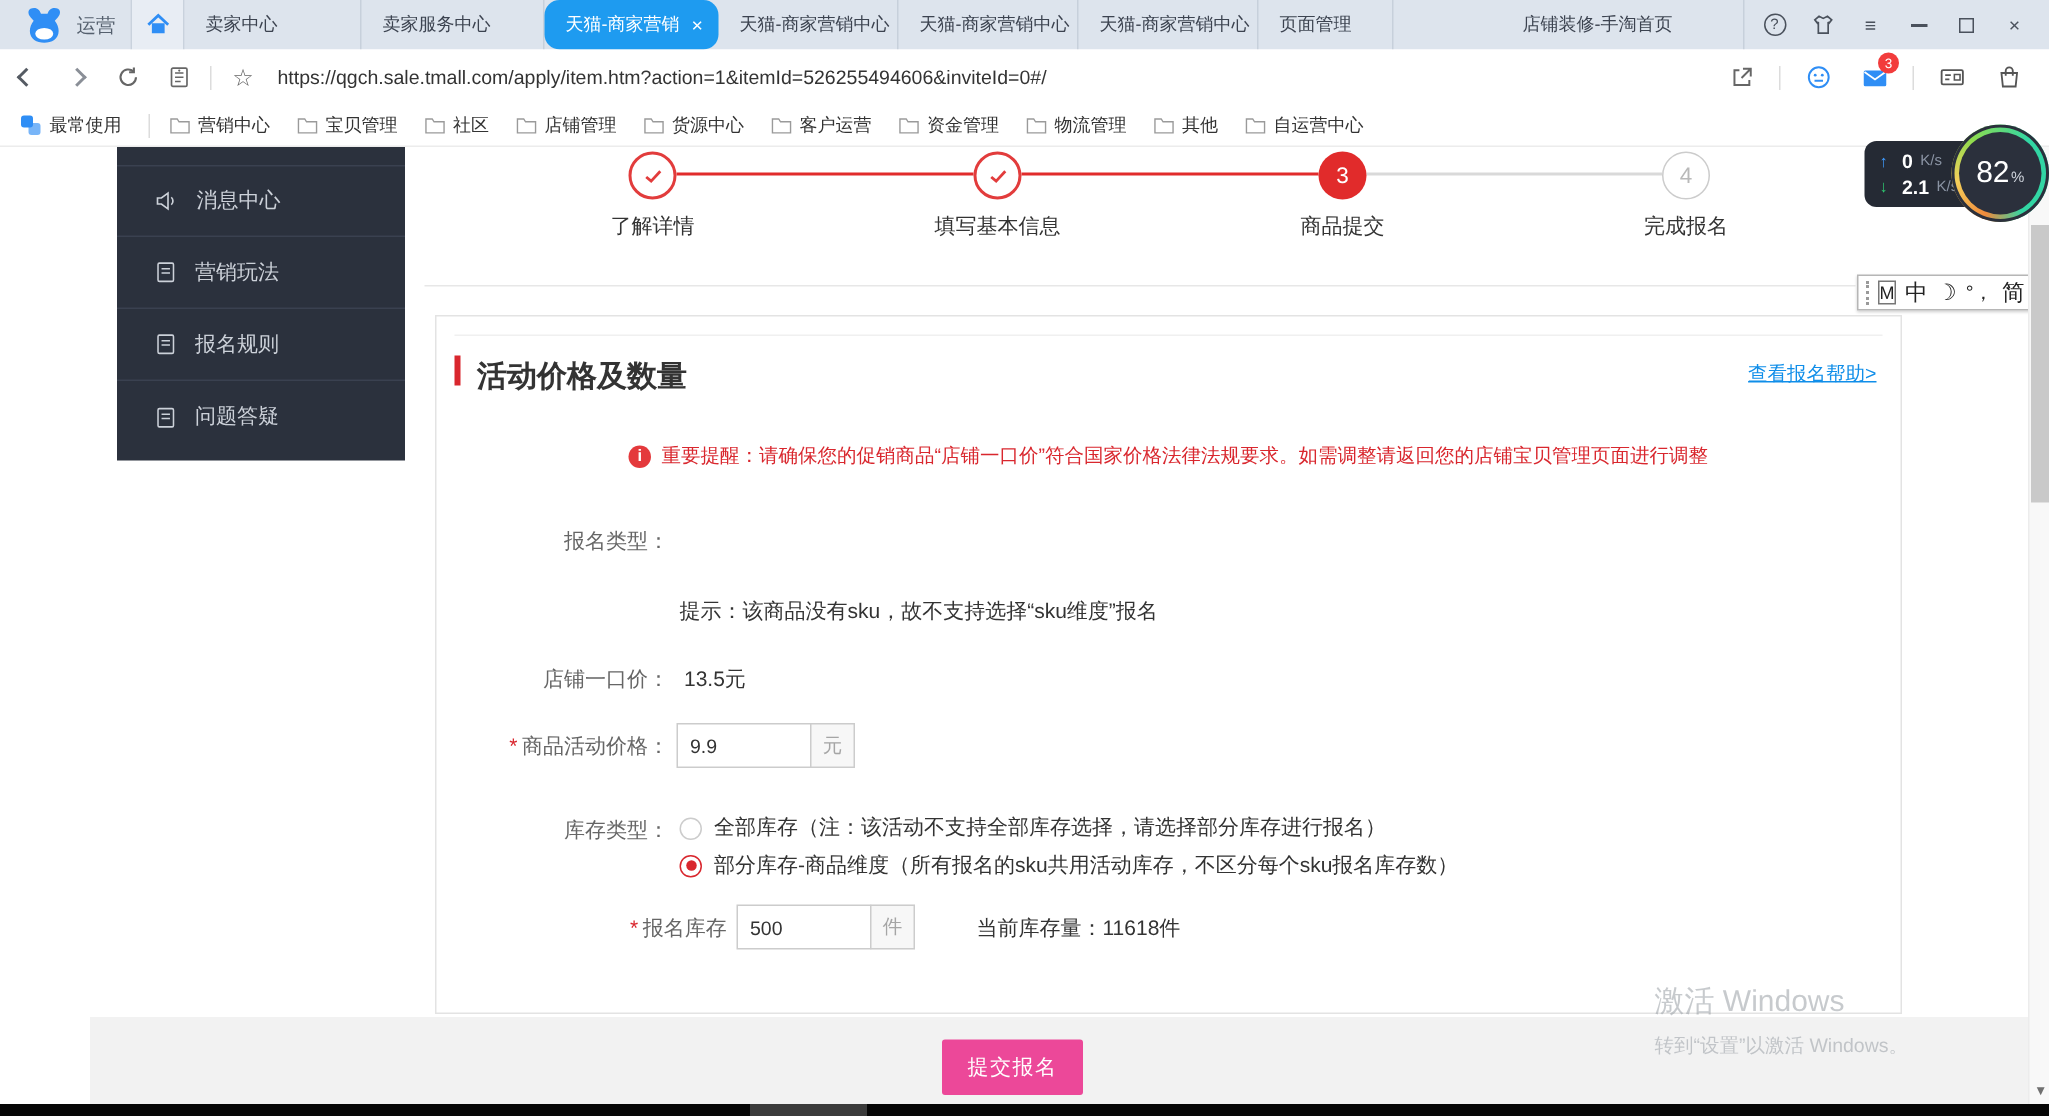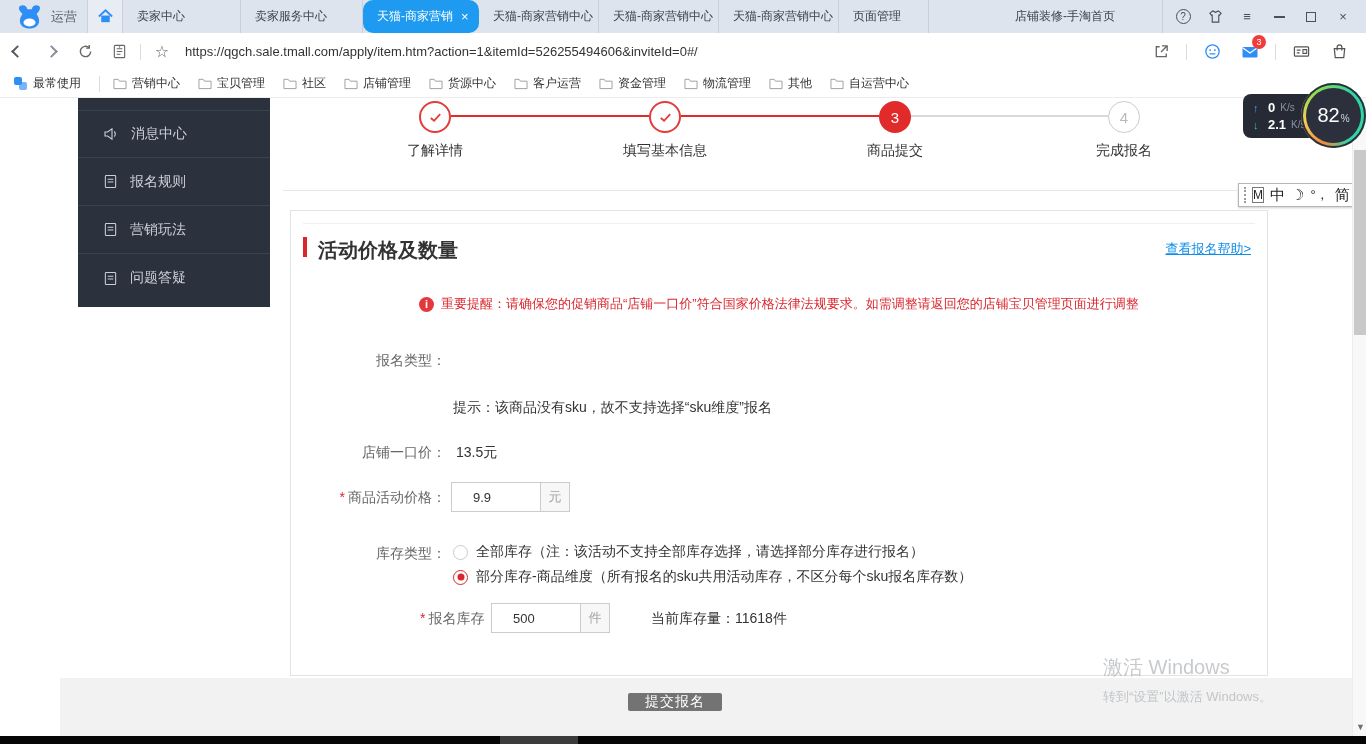--- a/index.html
+++ b/index.html
@@ -88,26 +88,26 @@
   .opt { position:absolute; display:flex; align-items:center; gap:8px; font-size:14px; }
   .radio { width:15px; height:15px; border-radius:50%; border:1px solid #ccc; background:#fff; position:relative; flex:none; }
   .radio.dis { background:#f0f0f0; border-color:#ddd; }
   .radio .dot { position:absolute; left:50%; top:50%; transform:translate(-50%,-50%); width:7px; height:7px; border-radius:50%; }
   .radio.dis .dot { background:#b3b3b3; }
   .radio.red { border-color:#d9272e; }
   .radio.red .dot { background:#d9272e; }
   .opt.muted { color:#c5c5c5; }
   .opt.normal { color:#333; }
   .hint { position:absolute; font-size:14px; color:#333; }
-  .tinput { position:absolute; height:30px; border:1px solid #ccc; font-size:13px; color:#333; padding:0 21px; font-family:inherit; background:#fff; }
+  .tinput { position:absolute; height:30px; border:1px solid #ccc; font-size:13px; color:#333; padding:0 8px; font-family:inherit; background:#fff; }
   .addon { position:absolute; width:30px; height:30px; background:#f7f7f7; border:1px solid #ccc; font-size:13px; color:#a5a5a5; text-align:center; line-height:28px; }
 
   
   .footer { position:absolute; left:60px; top:580px; width:1292px; height:58px; background:#f2f2f2; }
-  .submit-btn { position:absolute; left:568px; top:15px; width:94px; height:18px; background:#737373; color:#fff; border:none; font-size:14px; font-family:inherit; border-radius:2px; letter-spacing:1px; }
+  .submit-btn { position:absolute; left:568px; top:15px; width:94px; height:37px; background:#ec4899; color:#fff; border:none; font-size:14px; font-family:inherit; border-radius:2px; letter-spacing:1px; }
 
   .watermark { position:absolute; left:1103px; top:556px; color:#9aa0a6; opacity:.55; }
   .wm1 { font-size:20px; }
   .wm2 { font-size:13px; margin-top:7px; }
 
   .scrollbar { position:absolute; right:0; top:0; width:14px; height:638px; background:#f8f8f8; border-left:1px solid #ececec; }
   .sb-thumb { position:absolute; left:1px; top:52px; width:12px; height:185px; background:#c9c9c9; }
   .sb-down { position:absolute; left:3px; bottom:4px; font-size:9px; color:#707070; }
 
   .bottombar { position:absolute; left:0; top:638px; width:1366px; height:8px; background:#060606; }
@@ -336,28 +336,28 @@
             <path d="M2 6 h2.6 L9 2.8 v10.4 L4.6 10 H2 z" stroke="#ccd1d9" stroke-width="1.1" fill="none"></path>
             <path d="M11.2 5.5 a3.4 3.4 0 0 1 0 5" stroke="#ccd1d9" stroke-width="1.1" fill="none"></path>
           </svg>
         <span>消息中心</span>
       </div>
       <div class="sb-item">
         <svg viewBox="0 0 16 16" width="15" height="15">
             <rect x="2.5" y="1.5" width="11" height="13" rx="1" stroke="#ccd1d9" stroke-width="1.1" fill="none"></rect>
             <path d="M5 5.5 h6 M5 8.5 h6" stroke="#ccd1d9" stroke-width="1.1"></path>
           </svg>
-        <span>报名规则</span>
+        <span>营销玩法</span>
       </div>
       <div class="sb-item">
         <svg viewBox="0 0 16 16" width="15" height="15">
             <rect x="2.5" y="1.5" width="11" height="13" rx="1" stroke="#ccd1d9" stroke-width="1.1" fill="none"></rect>
             <path d="M5 5.5 h6 M5 8.5 h6" stroke="#ccd1d9" stroke-width="1.1"></path>
           </svg>
-        <span>营销玩法</span>
+        <span>报名规则</span>
       </div>
       <div class="sb-item">
         <svg viewBox="0 0 16 16" width="15" height="15">
             <rect x="2.5" y="1.5" width="11" height="13" rx="1" stroke="#ccd1d9" stroke-width="1.1" fill="none"></rect>
             <path d="M5 5.5 h6 M5 8.5 h6" stroke="#ccd1d9" stroke-width="1.1"></path>
           </svg>
         <span>问题答疑</span>
       </div>
     </div>
 

